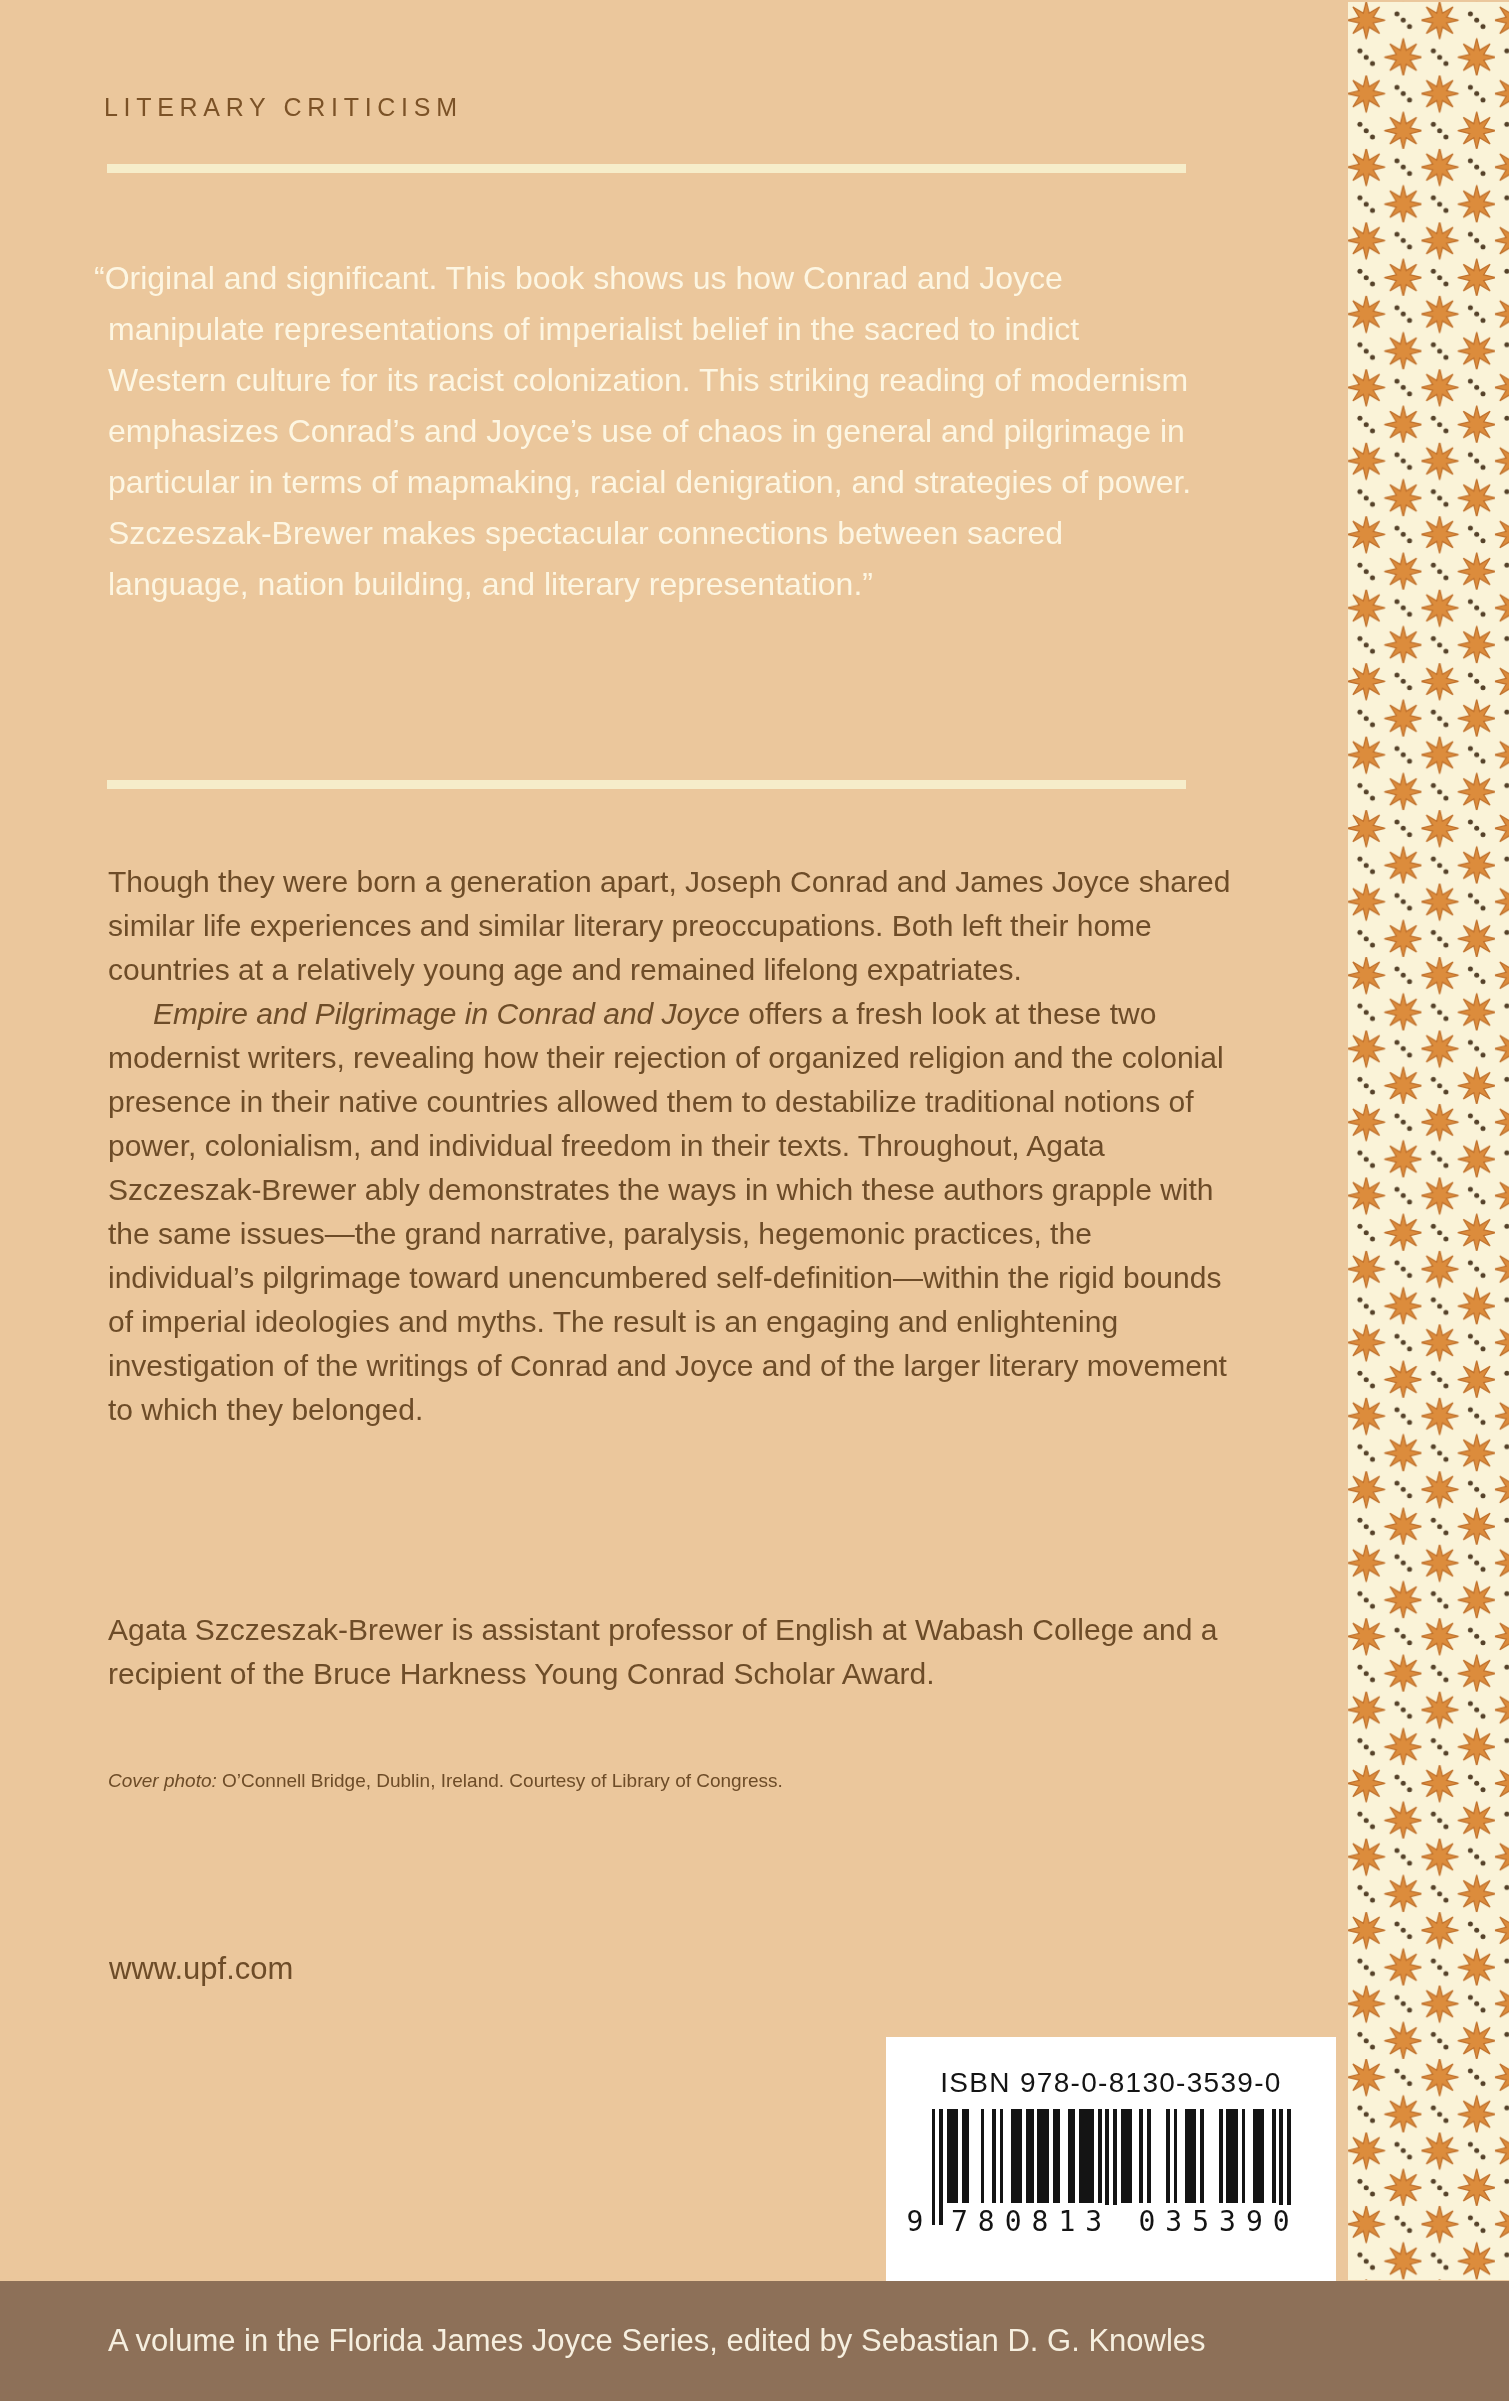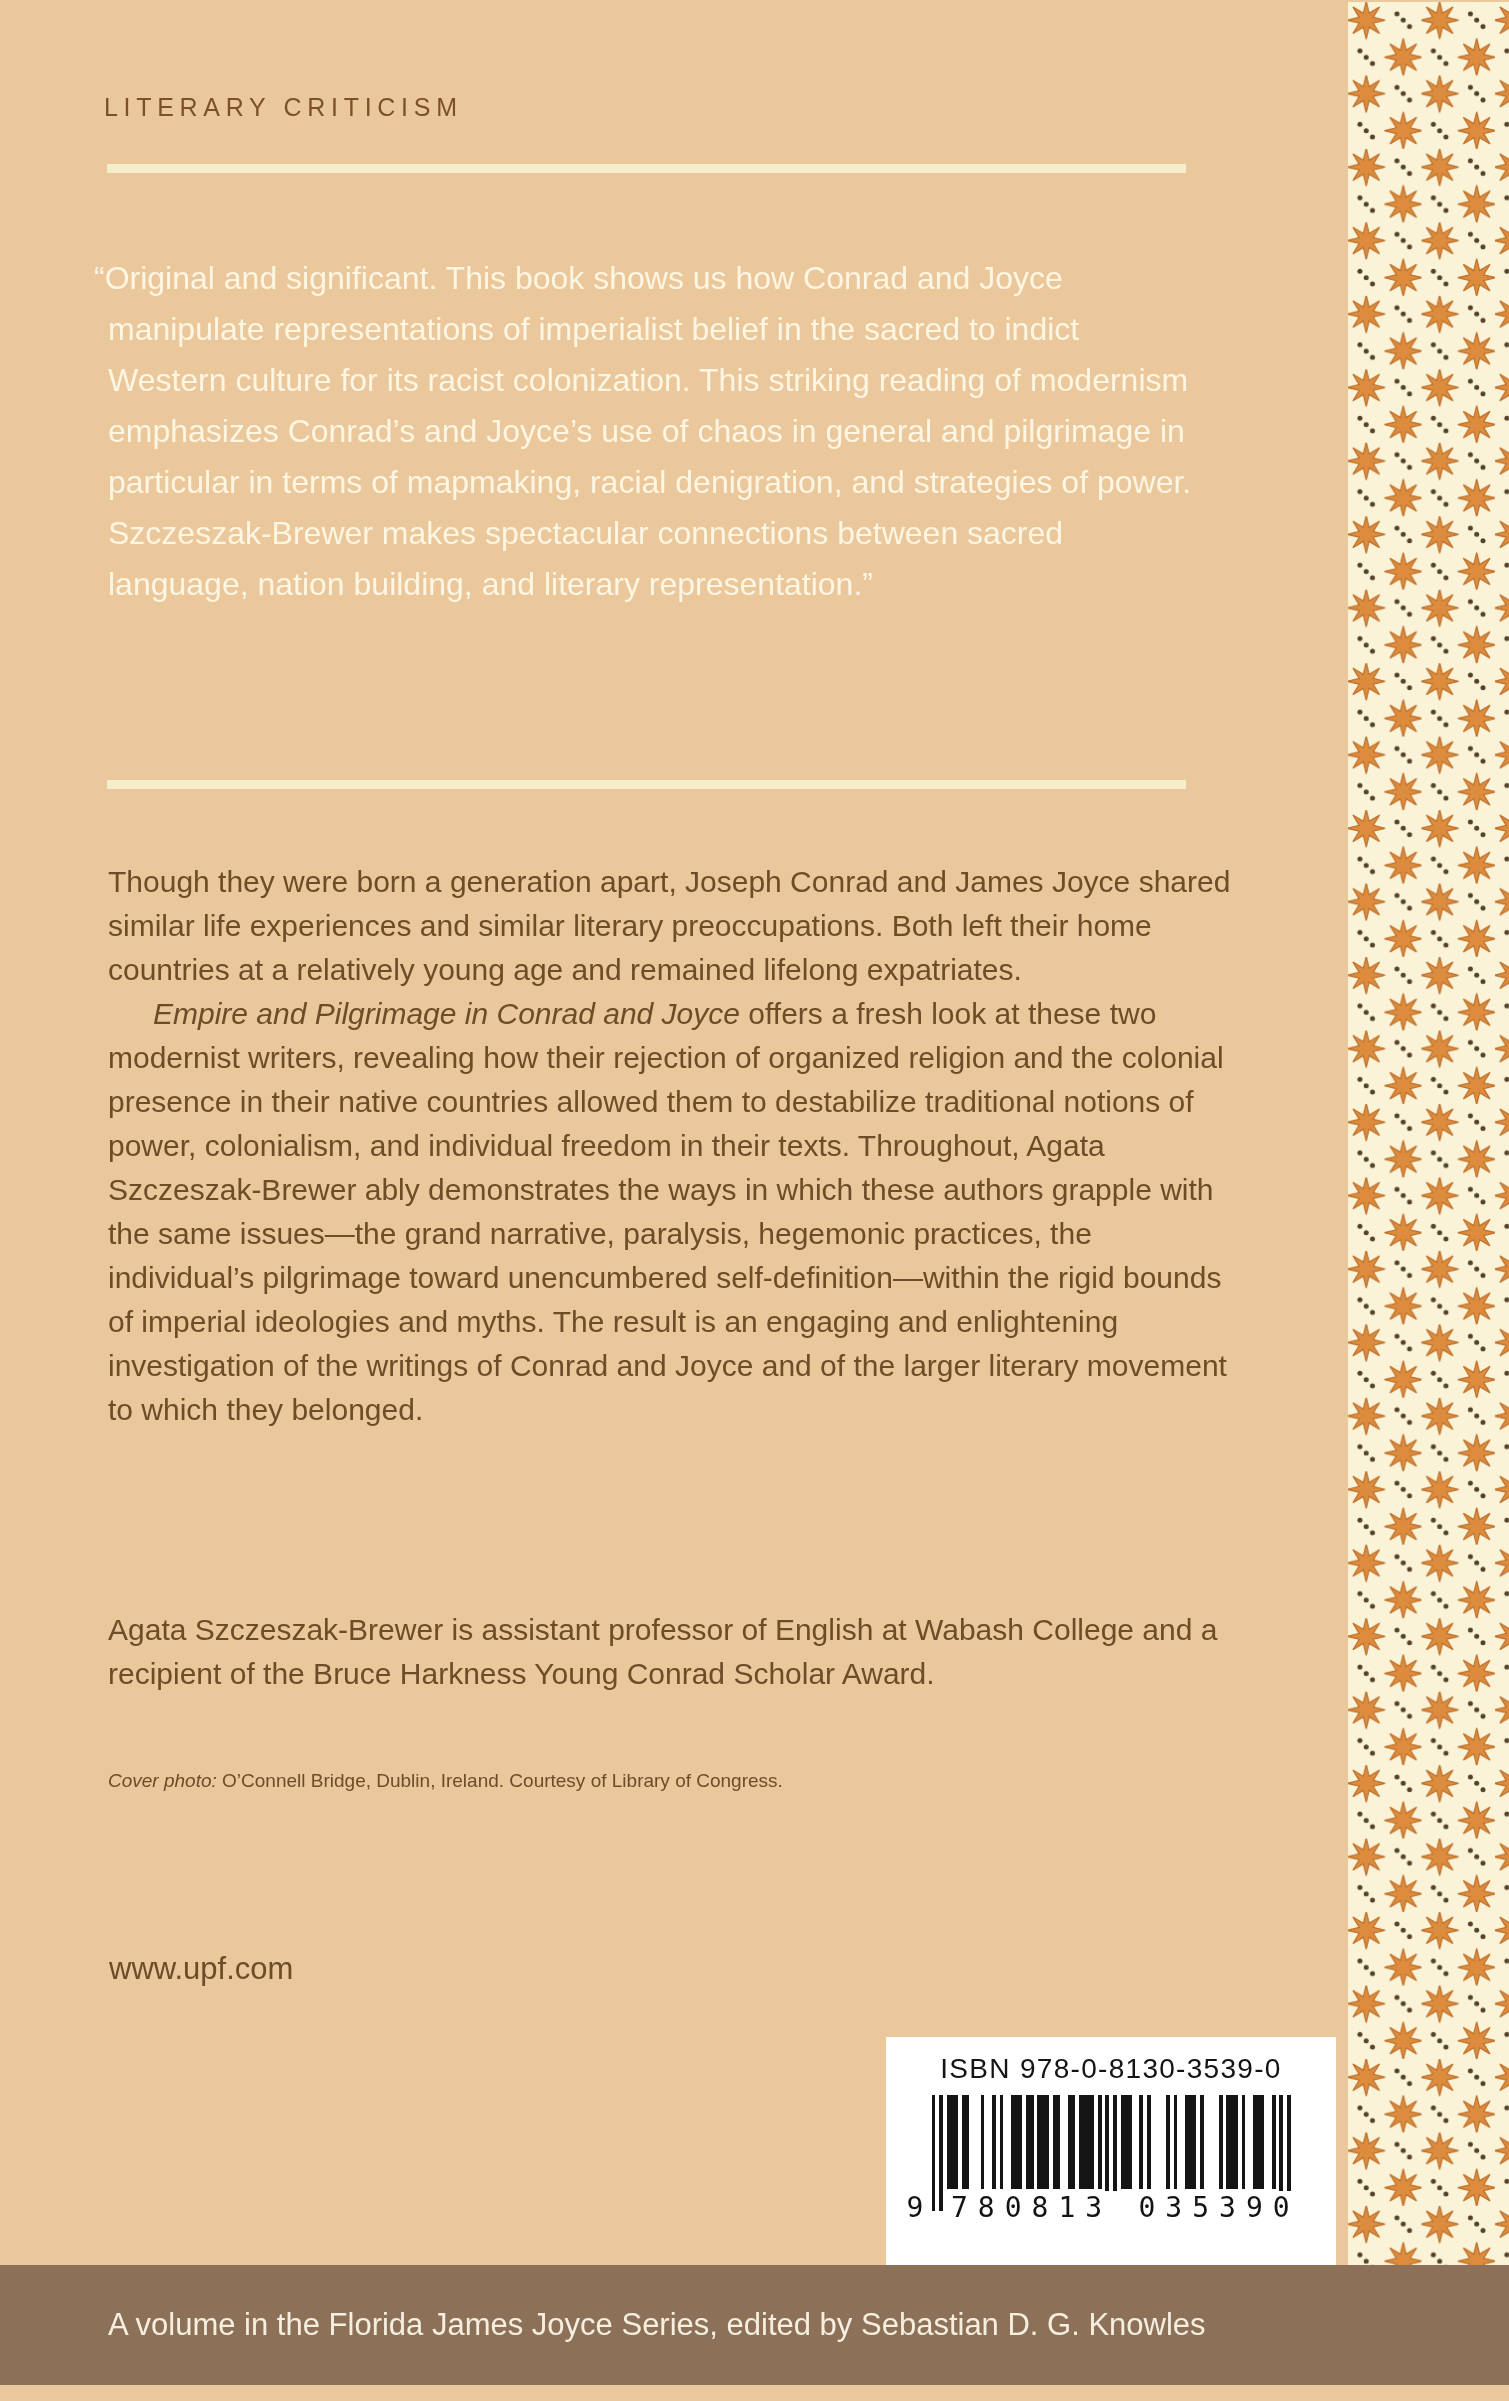--- a/index.html
+++ b/index.html
@@ -92,21 +92,21 @@
     font-size:31px;
   }
 
   .isbn-box{
     position:absolute; left:886px; top:2037px;
     width:450px; height:245px;
     background:var(--barcode-bg);
     box-sizing:border-box;
   }
   .isbn-label{
-    margin-top:16px;
+    margin-top:30px;
     text-align:center;
     font-size:28px; letter-spacing:1.3px;
     color:var(--barcode-ink);
   }
   .barcode-wrap{
     width:359px; margin:10px auto 0; position:relative;
   }
   .barcode{display:flex;}
   .module{width:3.8px; height:94px; background:transparent;}
   .module.black{background:var(--barcode-ink);}
@@ -115,21 +115,21 @@
     display:flex; align-items:baseline;
     margin-top:-20px; position:relative;
     font-family:"DejaVu Sans Mono", monospace;
     font-size:28px; color:var(--barcode-ink);
   }
   .d-first{margin-left:-25px; margin-right:22.6px;}
   .d-g1{background:var(--barcode-bg); padding:0 5px; letter-spacing:10px;}
   .d-g2{background:var(--barcode-bg); padding:0 5px; letter-spacing:10px; margin-left:16.4px;}
 
   .footer{
-    position:absolute; left:0; bottom:16px;
+    position:absolute; left:0; bottom:0;
     width:1510px; height:120px;
     background:var(--footer-bg);
     display:flex; align-items:center;
     box-sizing:border-box; padding-left:108px;
     color:var(--footer-text);
     font-size:31px;
   }
 </style>
 </head>
 <body>

